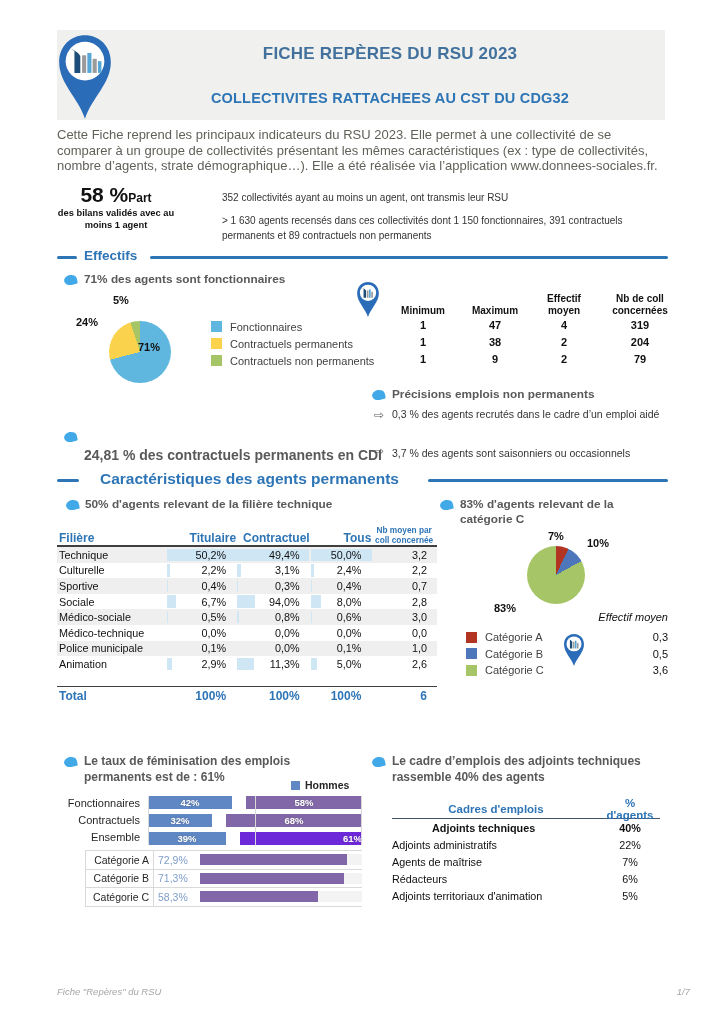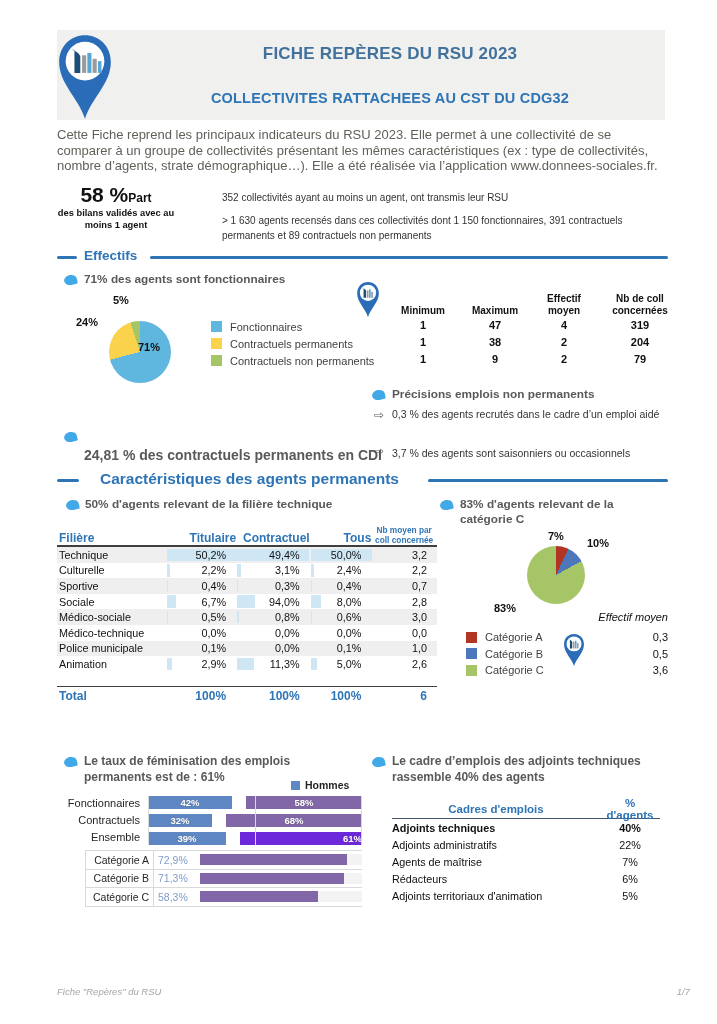--- a/index.html
+++ b/index.html
@@ -58,21 +58,21 @@
   .cat-lab{width:63px;border-left:1px solid #d9d9d9;border-right:1px solid #d9d9d9;height:100%;display:flex;align-items:center;justify-content:flex-end;padding-right:4px;font-size:10.5px;color:#262626;}
   .cat-val{width:42px;padding-left:4px;font-size:10.5px;color:#7f9dc9;}
   .cat-track{flex:1;height:11px;background:#f3f3f3;position:relative;}
   .cat-bar{height:100%;background:#8167a7;}
   .gridline{position:absolute;top:0;bottom:0;width:1px;background:#d9d9d9;}
   
   .ctab{width:268px;font-size:10.8px;color:#111;}
   .chead{display:flex;border-bottom:1.5px solid #44546a;height:18px;align-items:center;color:#2e75b6;font-weight:bold;font-size:11.5px;}
   .crow{display:flex;height:17px;align-items:center;}
   .ccol1{flex:1;} .ccol2{width:60px;text-align:center;}
-  .crow.b{font-weight:bold;}
+  .crow.b{font-weight:bold;margin-left:40px;}
   
   .foot{font-size:9.5px;font-style:italic;color:#a6a6a6;}
 </style>
 </head>
 <body>
 
 <div class="page">
 
   <div class="abs hdr-box" style="left:57px;top:30px;width:608px;height:90px;"></div>
   <div class="abs" style="left:54px;top:33px;width:62px;height:88px;">

